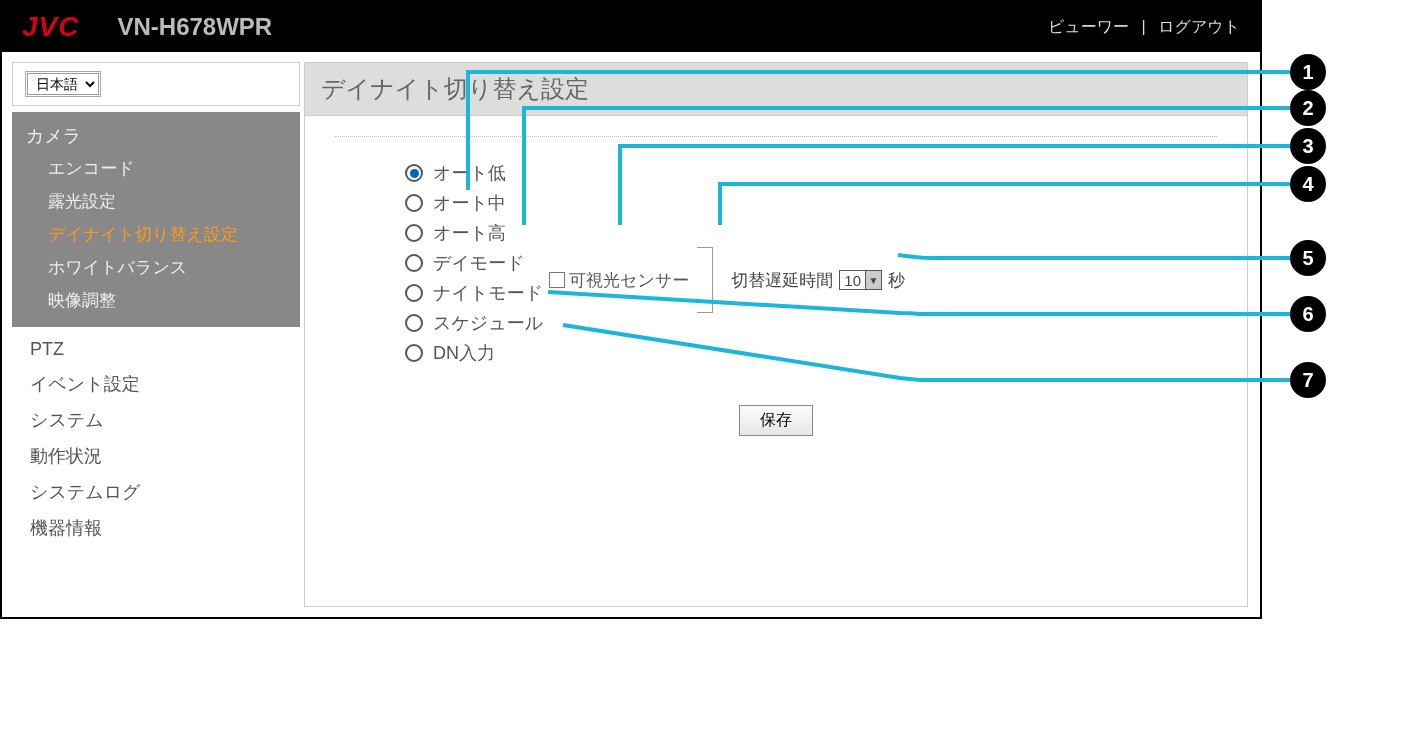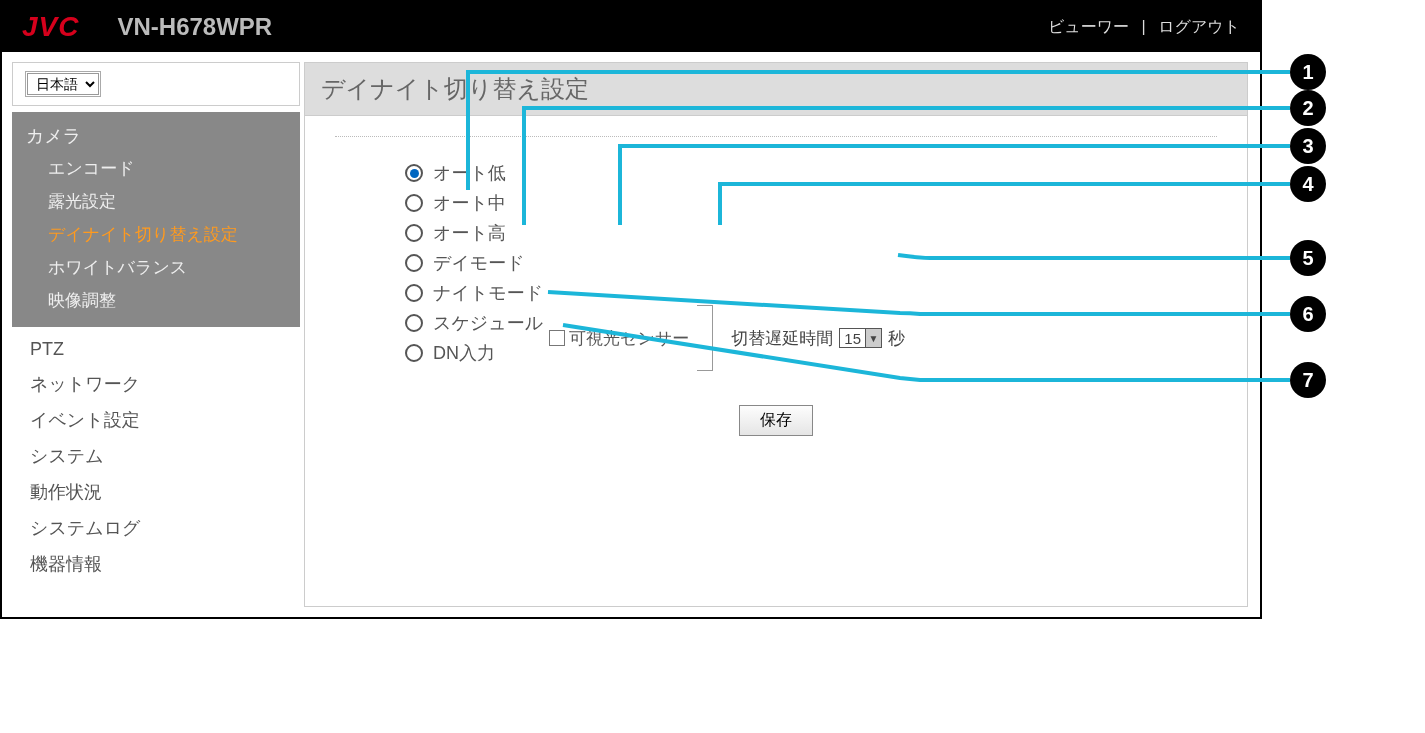--- a/index.html
+++ b/index.html
@@ -88,35 +88,34 @@
             <div class="nav-sub">エンコード</div>
             <div class="nav-sub">露光設定</div>
             <div class="nav-sub active">デイナイト切り替え設定</div>
             <div class="nav-sub">ホワイトバランス</div>
             <div class="nav-sub">映像調整</div>
           </div>
       </div>
 
       <div class="nav-plain" id="plain-nav">
           <div class="nav-item">PTZ</div>
-          <div class="nav-item">ネットワーク</div>
           <div class="nav-item">イベント設定</div>
           <div class="nav-item">システム</div>
           <div class="nav-item">動作状況</div>
           <div class="nav-item">システムログ</div>
           <div class="nav-item">機器情報</div>
         </div>
     </div>
 
     <div class="main">
       <div class="main-title">デイナイト切り替え設定</div>
       <div class="main-body">
         <div class="dotted-sep"></div>
 
-        <div style="display:flex; align-items:flex-end;">
+        <div style="display:flex; align-items:center;">
           <div class="radio-group" id="radio-group">
               <div class="radio-row">
                 <span class="radio checked"></span>
                 <span>オート低</span>
               </div>
               <div class="radio-row">
                 <span class="radio"></span>
                 <span>オート中</span>
               </div>
               <div class="radio-row">
@@ -142,21 +141,21 @@
             </div>
 
           <div style="position:relative; margin-left:6px; margin-top:28px; display:flex; align-items:center;">
             <span class="checkbox"></span>
             <span style="margin-left:4px; font-size:17px; color:#555;">可視光センサー</span>
             <span style="display:inline-block; width:16px; height:66px; border-right:1px solid #999; border-top:1px solid #999; border-bottom:1px solid #999; margin-left:8px; position:relative; top:0px;"></span>
 
             <div class="delay-row">
               <span>切替遅延時間</span>
               <span class="delay-select-wrap">
-                <span class="delay-value">15</span>
+                <span class="delay-value">10</span>
                 <span class="delay-drop">▼</span>
               </span>
               <span>秒</span>
             </div>
           </div>
         </div>
 
         <div class="save-wrap">
           <button class="save-btn">保存</button>
         </div>

